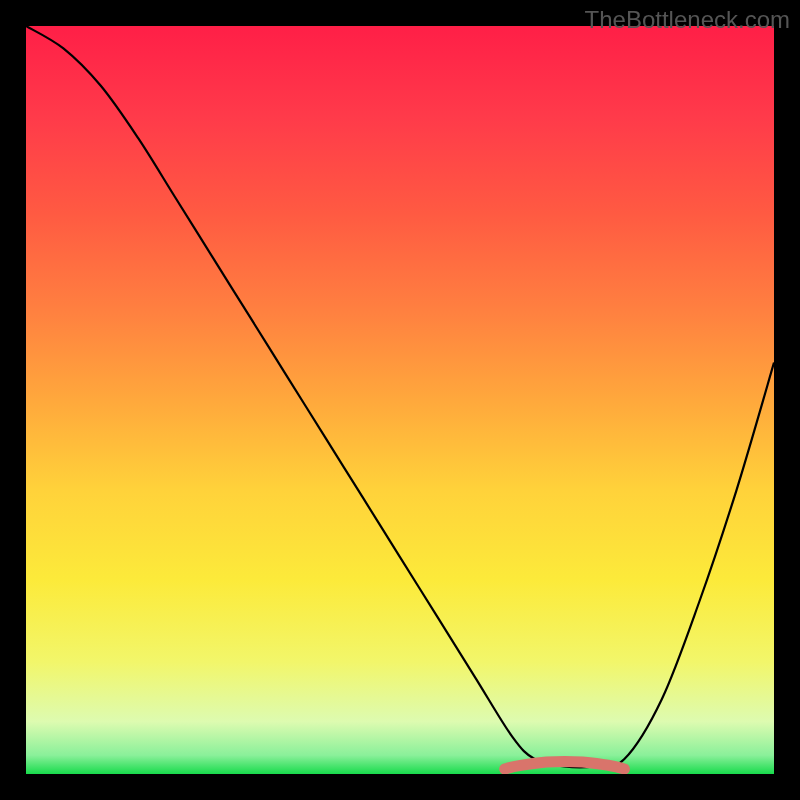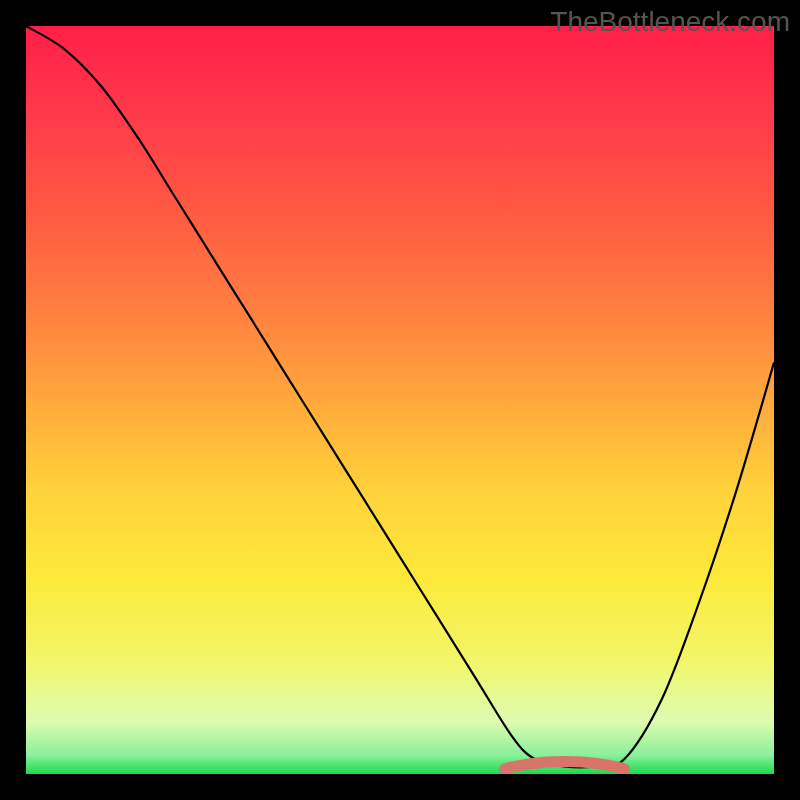--- a/index.html
+++ b/index.html
@@ -8,21 +8,21 @@
     height: 800px;
     background: #000;
     position: relative;
     font-family: Arial, sans-serif;
   }
   .watermark {
     position: absolute;
     top: 6px;
     right: 10px;
     color: #555;
-    font-size: 28px;
+    font-size: 24px;
     font-weight: 500;
     z-index: 10;
   }
   .plot-area {
     position: absolute;
     left: 26px;
     top: 26px;
     width: 748px;
     height: 748px;
     overflow: hidden;

